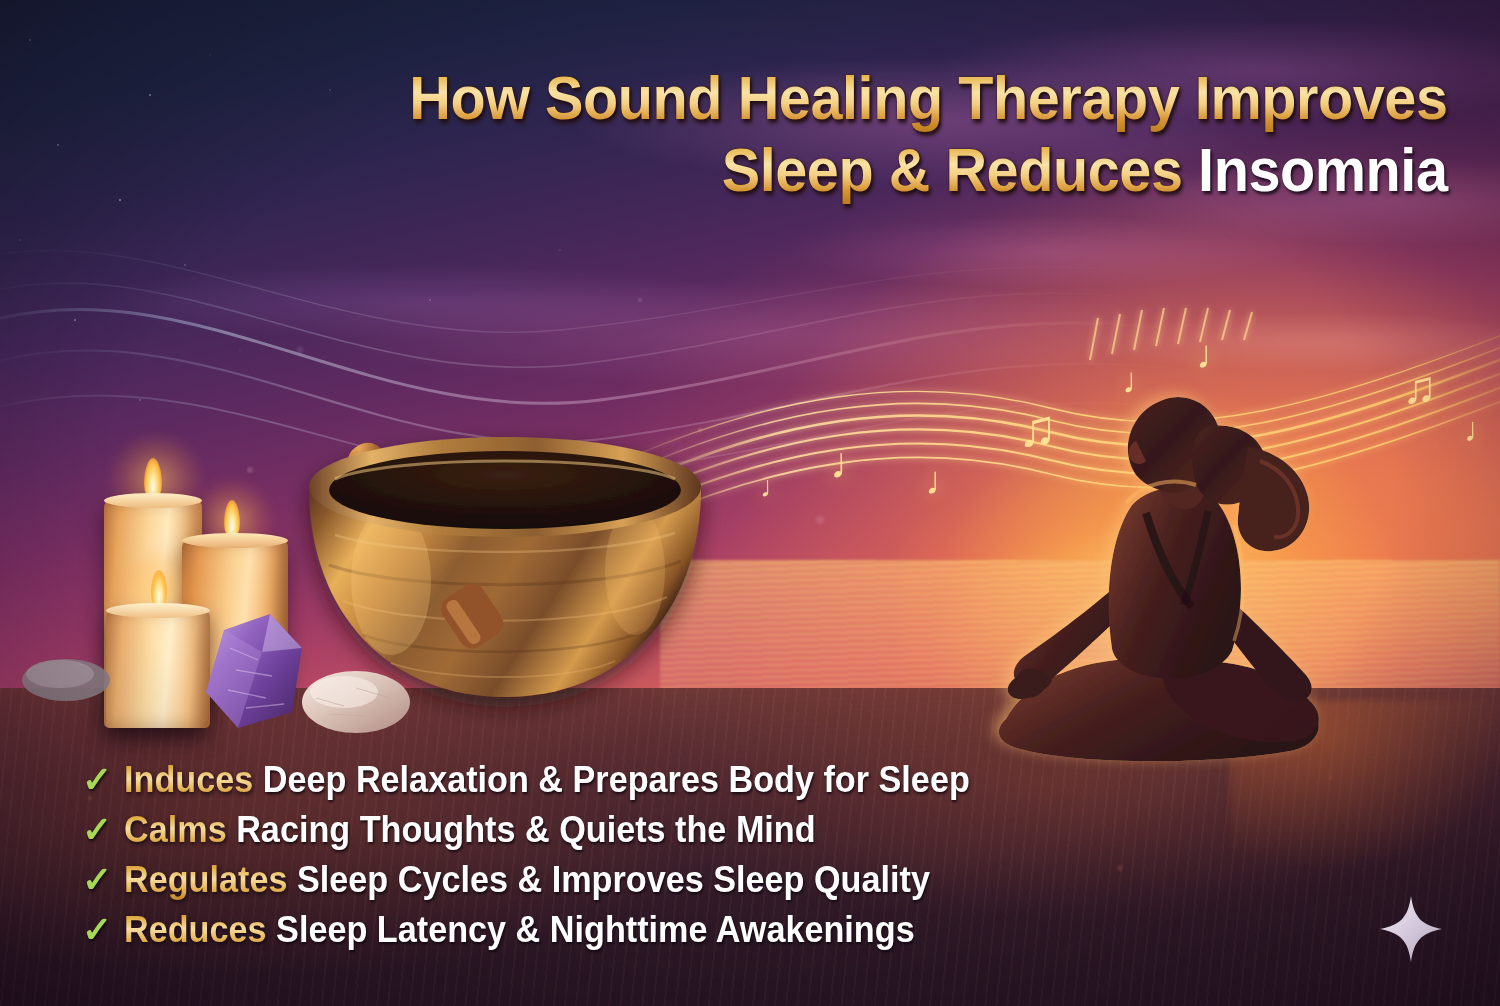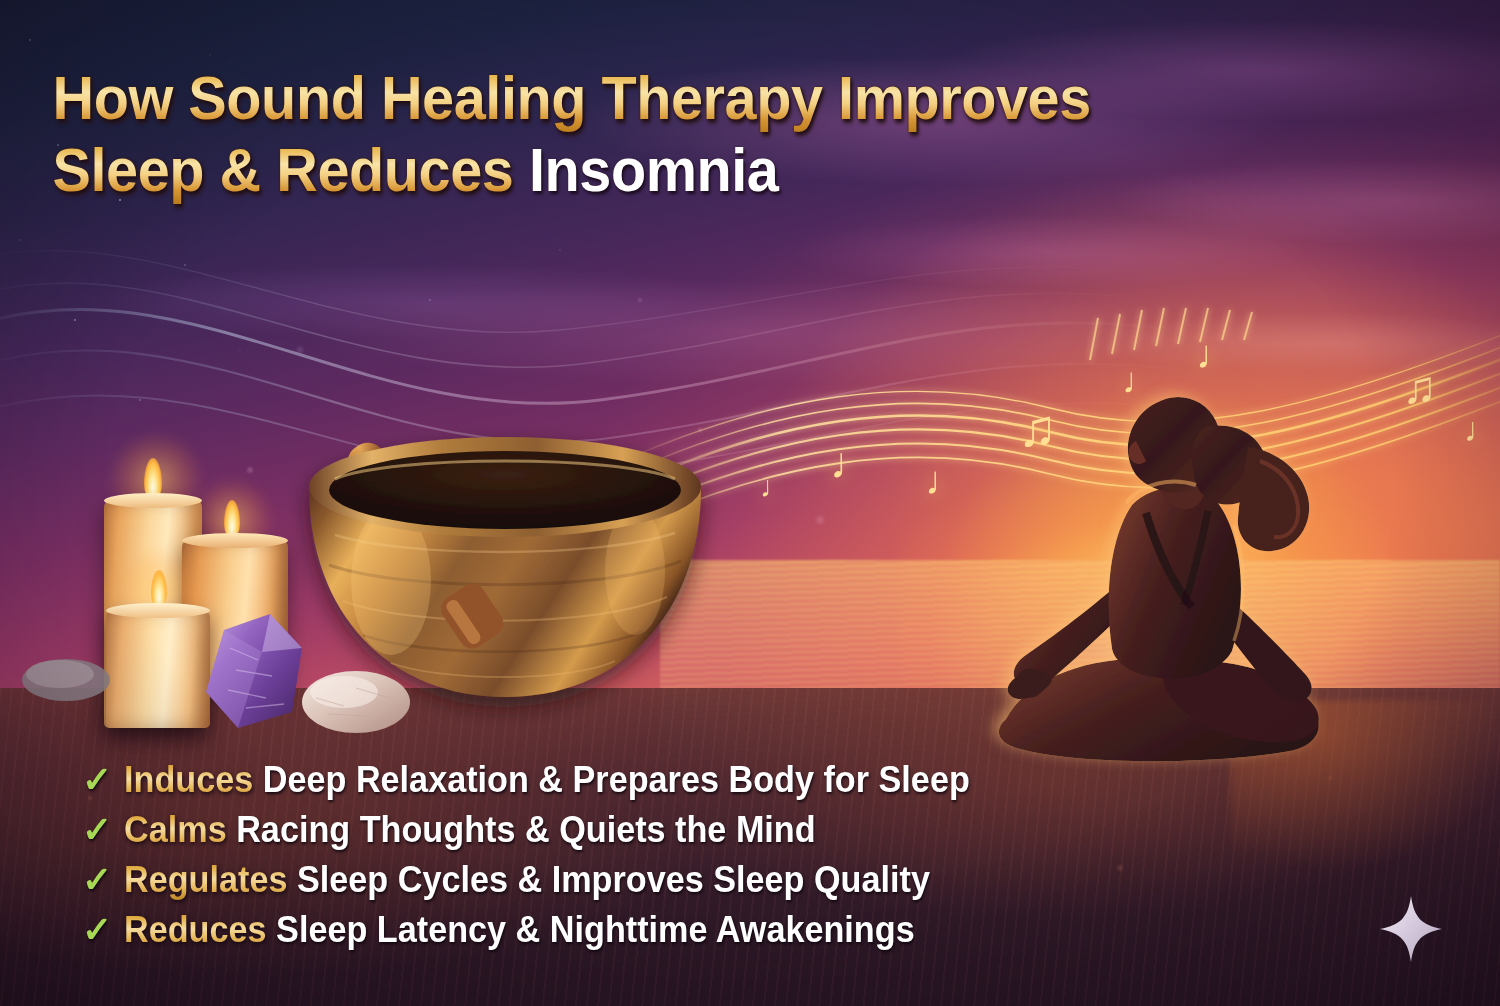--- a/index.html
+++ b/index.html
@@ -162,21 +162,21 @@
   .crystal { position:absolute; }
   .crystal svg { width:100%; height:100%; overflow:visible; }
 
   
   .woman { position:absolute; left:960px; top:385px; width:420px; height:390px; }
   .woman svg { width:100%; height:100%; overflow:visible; }
 
   
   .title-block {
     position:absolute; left:0; right:0; top:62px;
-    text-align:left;
+    text-align:right;
     z-index:40;
   }
   .title-line {
     font-family:"Liberation Sans Narrow","Liberation Sans", sans-serif;
     font-weight:bold;
     font-size:62px;
     line-height:72px;
     letter-spacing:-0.5px;
     transform:scaleX(.93);
     white-space:nowrap;

